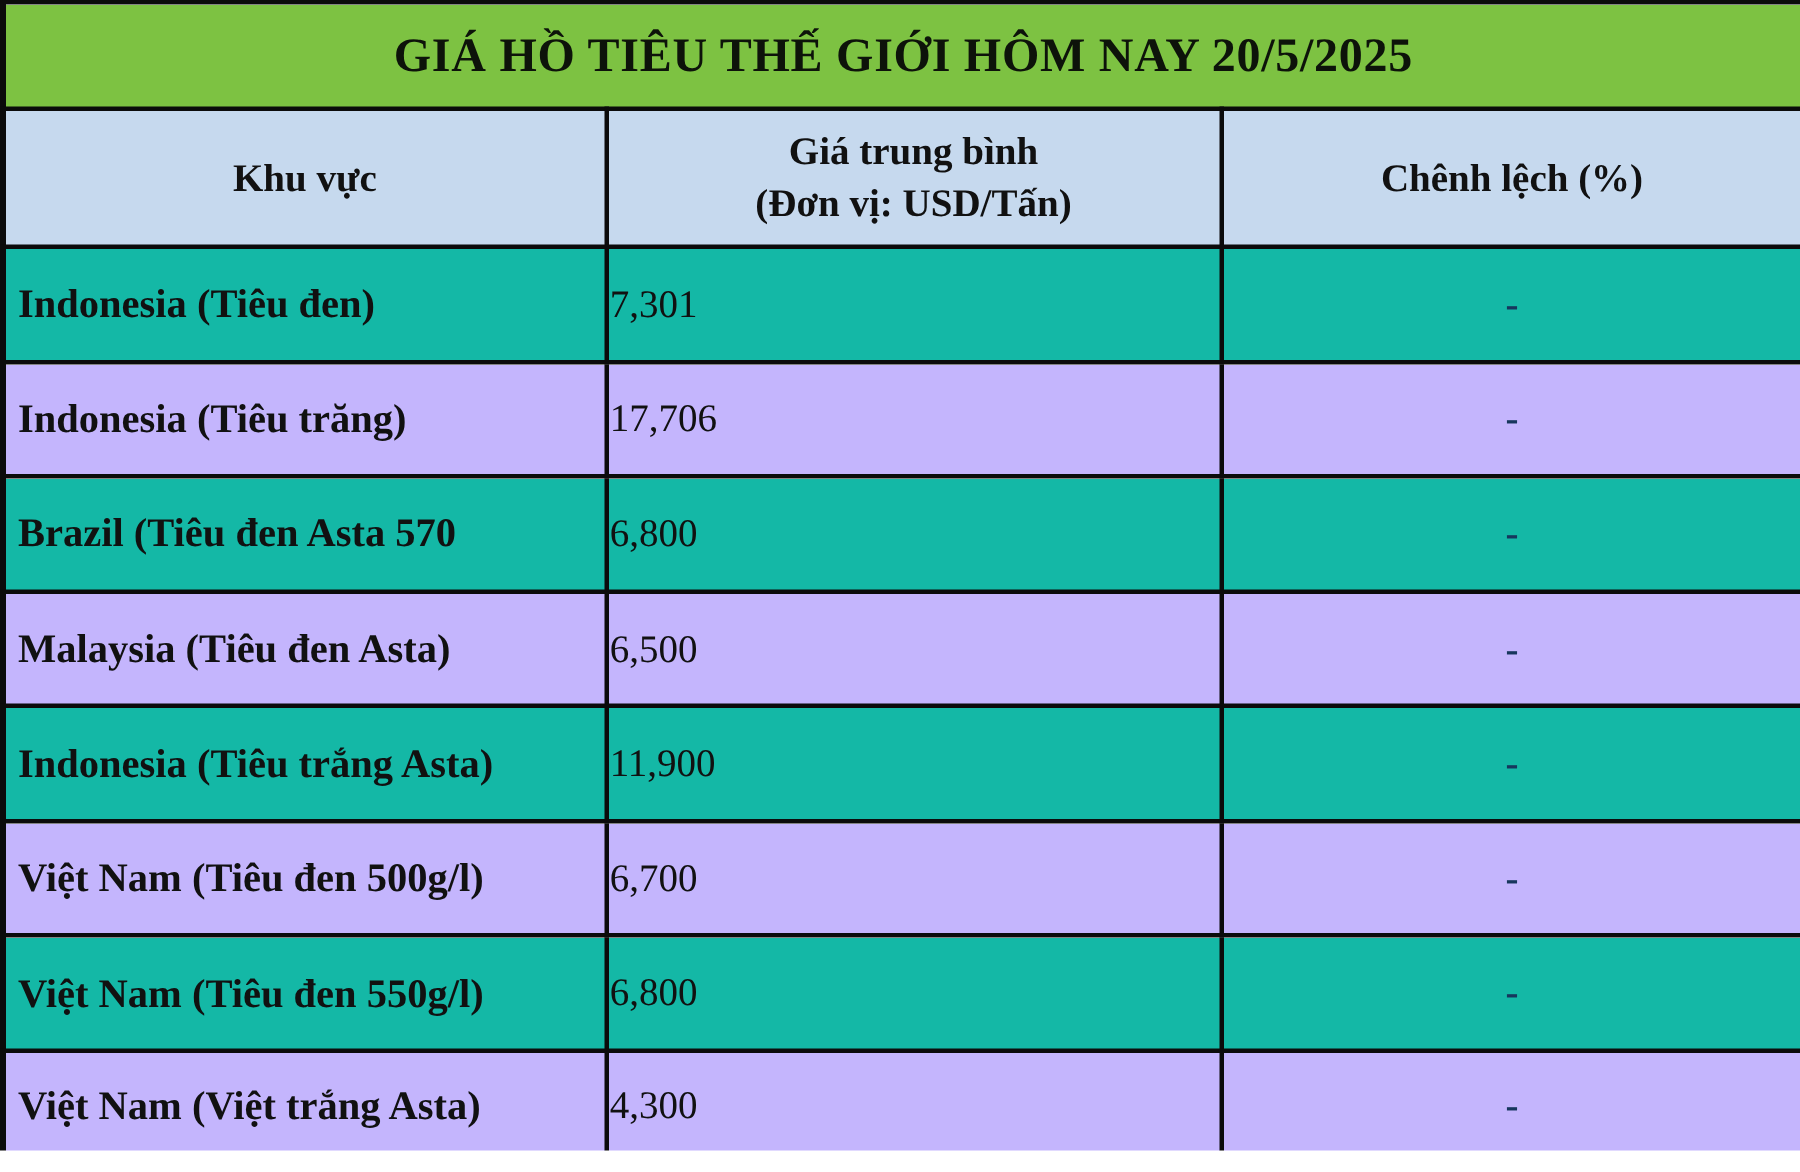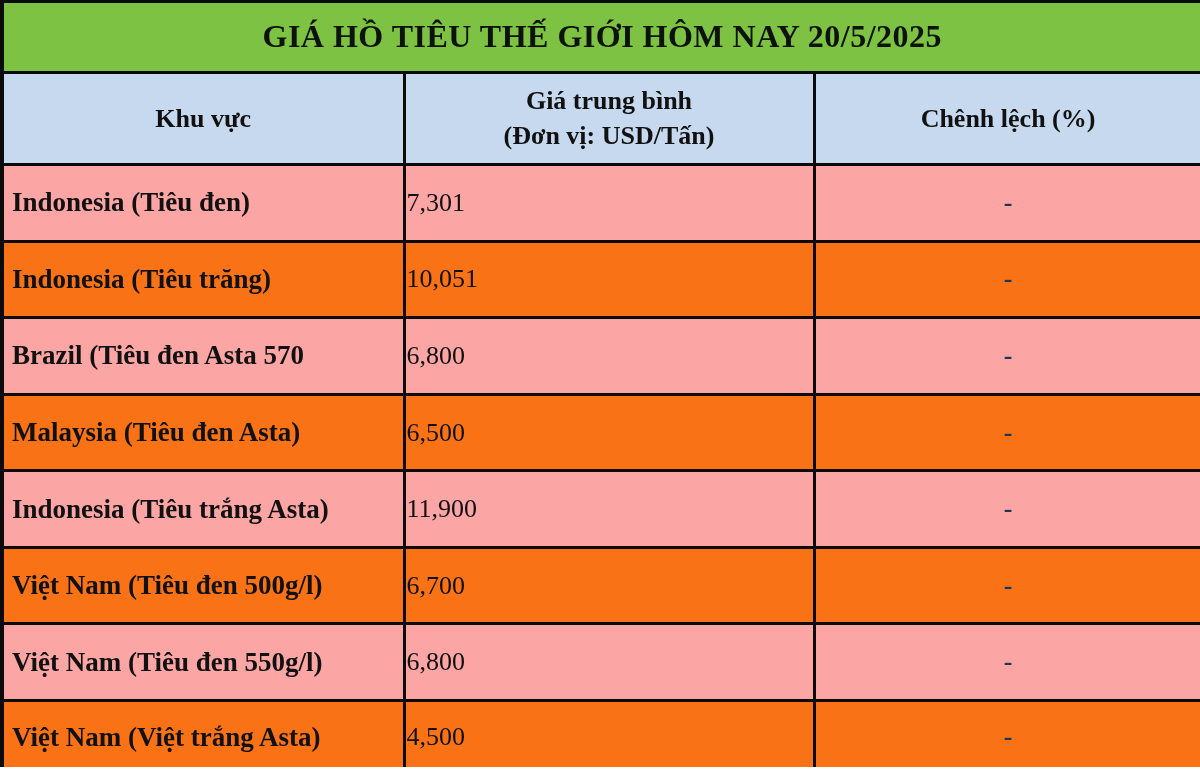--- a/index.html
+++ b/index.html
@@ -43,22 +43,22 @@
   tr.header-row { height: 92px; }
   tr.header-row th {
     background: #c6d9ee;
     text-align: center;
     vertical-align: middle;
     font-weight: bold;
     font-size: 26px;
     line-height: 1.35;
   }
   tr.data-row { height: 76px; }
-  tr.data-row.gray td { background: #fca5a5; }
-  tr.data-row.blue td { background: #f97316; }
+  tr.data-row.gray td { background: #14b8a6; }
+  tr.data-row.blue td { background: #c4b5fd; }
   td.region-cell {
     text-align: left;
     vertical-align: middle;
     font-weight: bold;
     font-size: 27px;
     padding-left: 8px;
   }
   td.price-cell {
     text-align: left;
     vertical-align: middle;
@@ -96,21 +96,21 @@
         <th>Chênh lệch (%)</th>
       </tr>
 
       <tr class="data-row gray">
         <td class="region-cell">Indonesia (Tiêu đen)</td>
         <td class="price-cell">7,301</td>
         <td class="change-cell">-</td>
       </tr>
       <tr class="data-row blue">
         <td class="region-cell">Indonesia (Tiêu trăng)</td>
-        <td class="price-cell">10,051</td>
+        <td class="price-cell">17,706</td>
         <td class="change-cell">-</td>
       </tr>
       <tr class="data-row gray">
         <td class="region-cell">Brazil (Tiêu đen Asta 570</td>
         <td class="price-cell">6,800</td>
         <td class="change-cell">-</td>
       </tr>
       <tr class="data-row blue">
         <td class="region-cell">Malaysia (Tiêu đen Asta)</td>
         <td class="price-cell">6,500</td>
@@ -126,18 +126,18 @@
         <td class="price-cell">6,700</td>
         <td class="change-cell">-</td>
       </tr>
       <tr class="data-row gray">
         <td class="region-cell">Việt Nam (Tiêu đen 550g/l)</td>
         <td class="price-cell">6,800</td>
         <td class="change-cell">-</td>
       </tr>
       <tr class="data-row blue">
         <td class="region-cell">Việt Nam (Việt trắng Asta)</td>
-        <td class="price-cell">4,500</td>
+        <td class="price-cell">4,300</td>
         <td class="change-cell">-</td>
       </tr>
     </tbody>
   </table>
 </div>
 
 </body></html>

